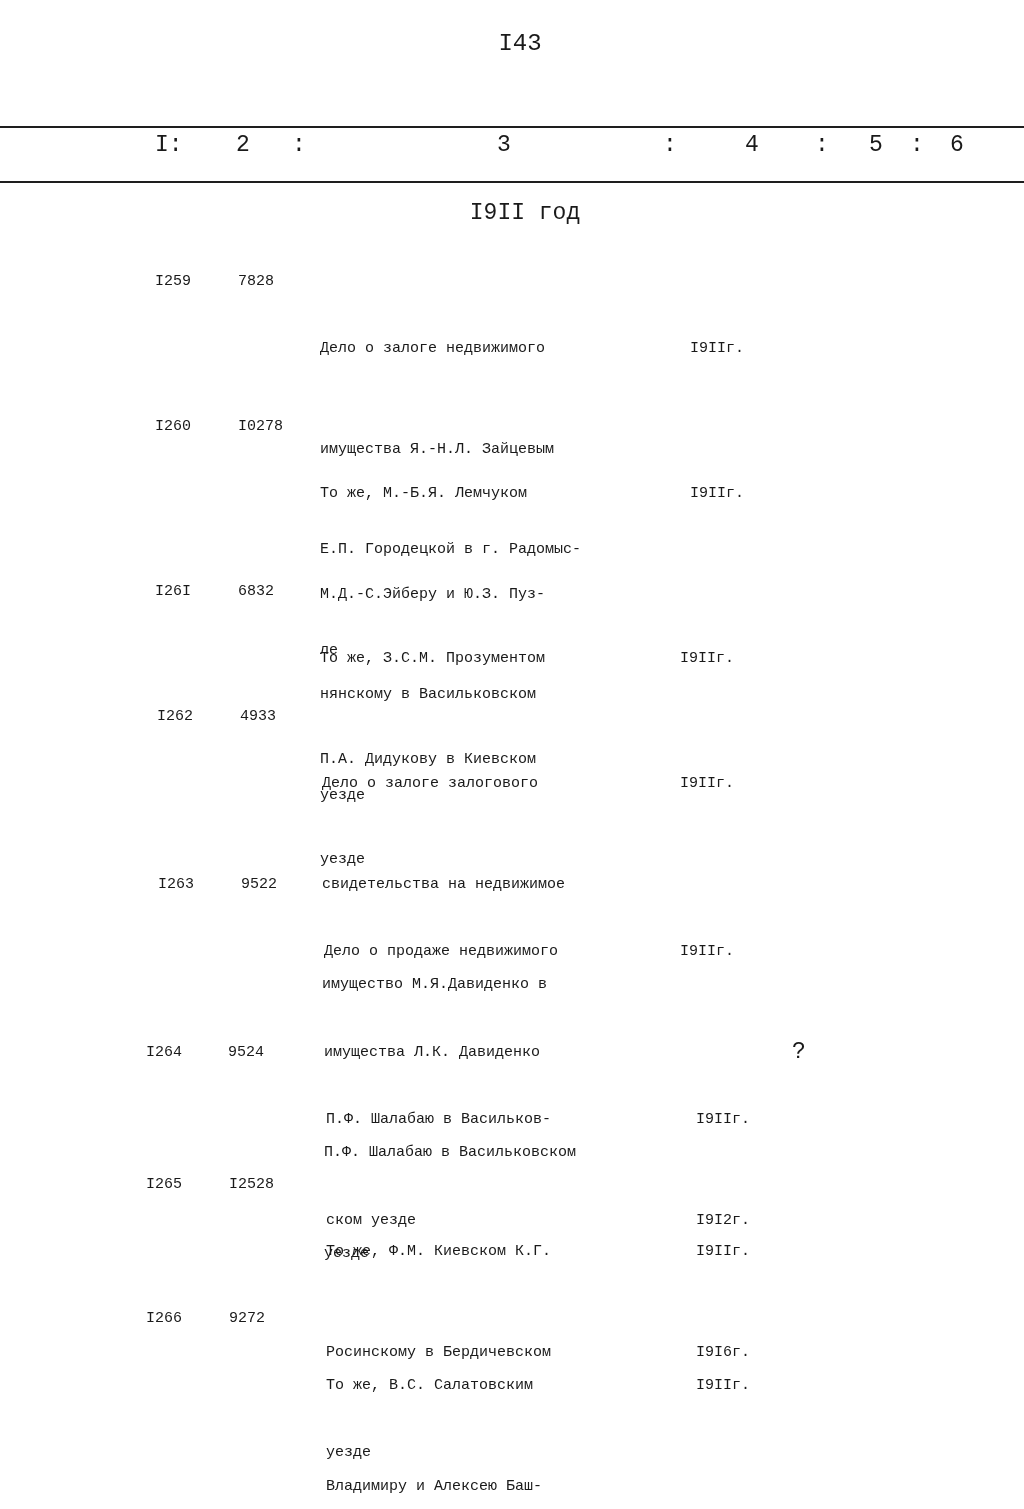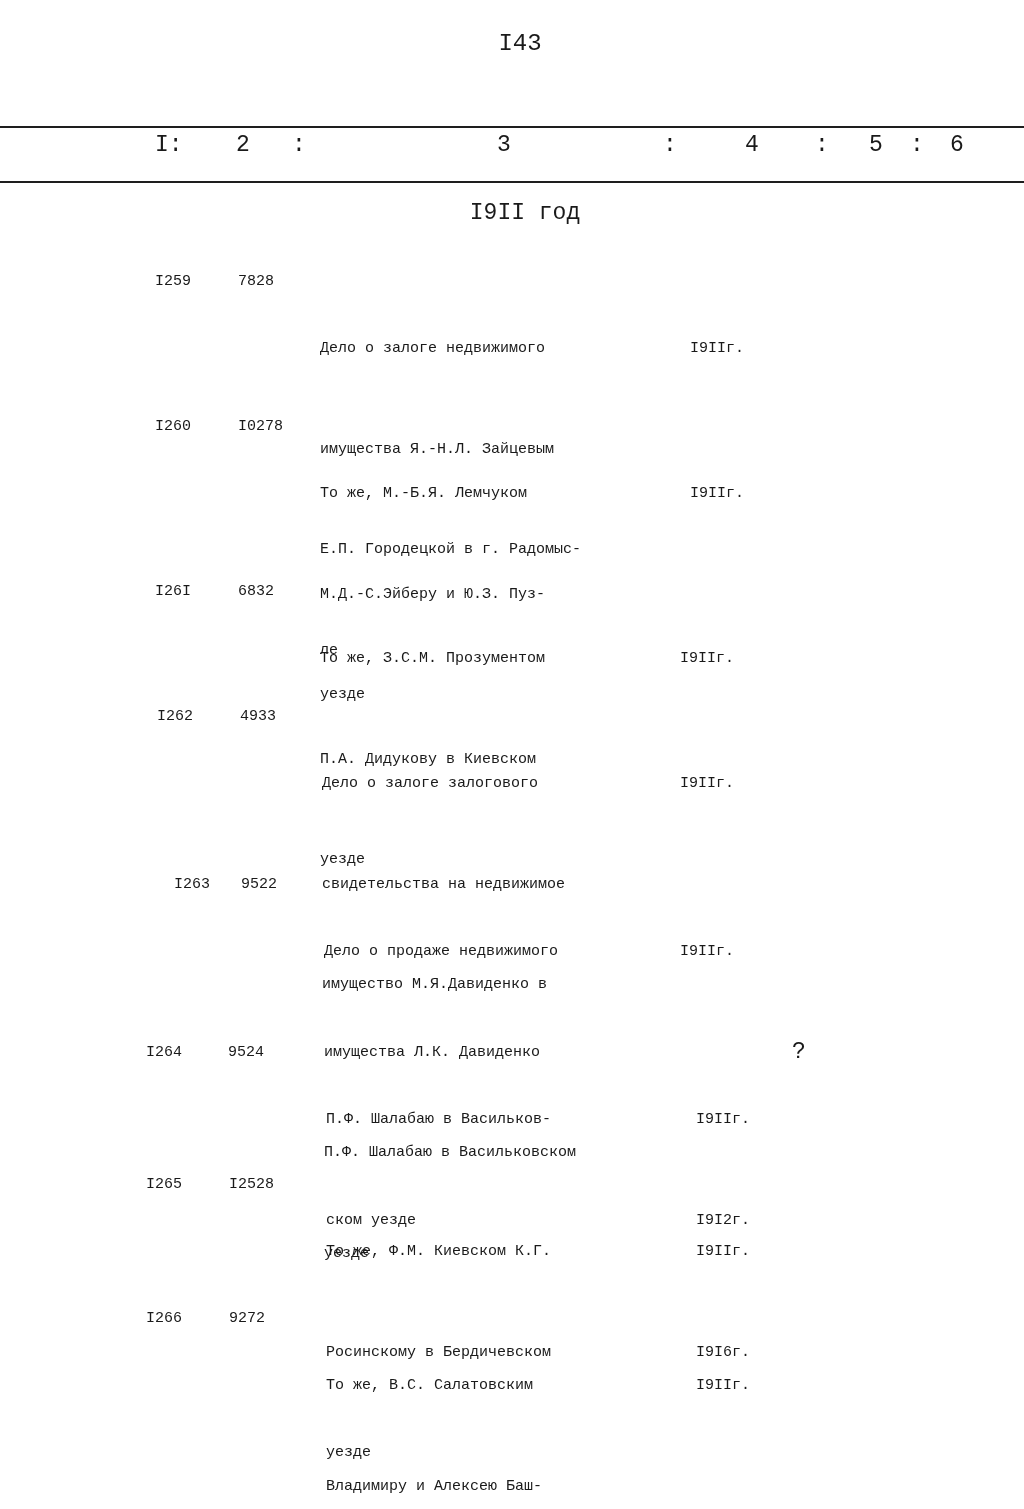--- a/index.html
+++ b/index.html
@@ -69,20 +69,21 @@
     <div>I9IIг.</div>
   </div>
 </div>
 
 <div class="entry" style="top:410px">
   <span class="num" style="left:155px">I260</span>
   <span class="file" style="left:238px">I0278</span>
   <div class="desc" style="left:320px">
     <div>То же, М.-Б.Я. Лемчуком</div>
     <div>М.Д.-С.Эйберу и Ю.З. Пуз-</div>
+    <div>нянскому в Васильковском</div>
     <div>уезде</div>
   </div>
   <div class="dates" style="left:690px">
     <div>I9IIг.</div>
   </div>
 </div>
 
 <div class="entry" style="top:575px">
   <span class="num" style="left:155px">I26I</span>
   <span class="file" style="left:238px">6832</span>
@@ -103,21 +104,21 @@
     <div>Дело о залоге залогового</div>
     <div>свидетельства на недвижимое</div>
     <div>имущество М.Я.Давиденко в</div>
   </div>
   <div class="dates" style="left:680px">
     <div>I9IIг.</div>
   </div>
 </div>
 
 <div class="entry" style="top:868px">
-  <span class="num" style="left:174px">I263</span>
+  <span class="num" style="left:158px">I263</span>
   <span class="file" style="left:241px">9522</span>
   <div class="desc" style="left:324px">
     <div>Дело о продаже недвижимого</div>
     <div>имущества Л.К. Давиденко</div>
     <div>П.Ф. Шалабаю в Васильковском</div>
     <div>уезде</div>
   </div>
   <div class="dates" style="left:680px">
     <div>I9IIг.</div>
   </div>

